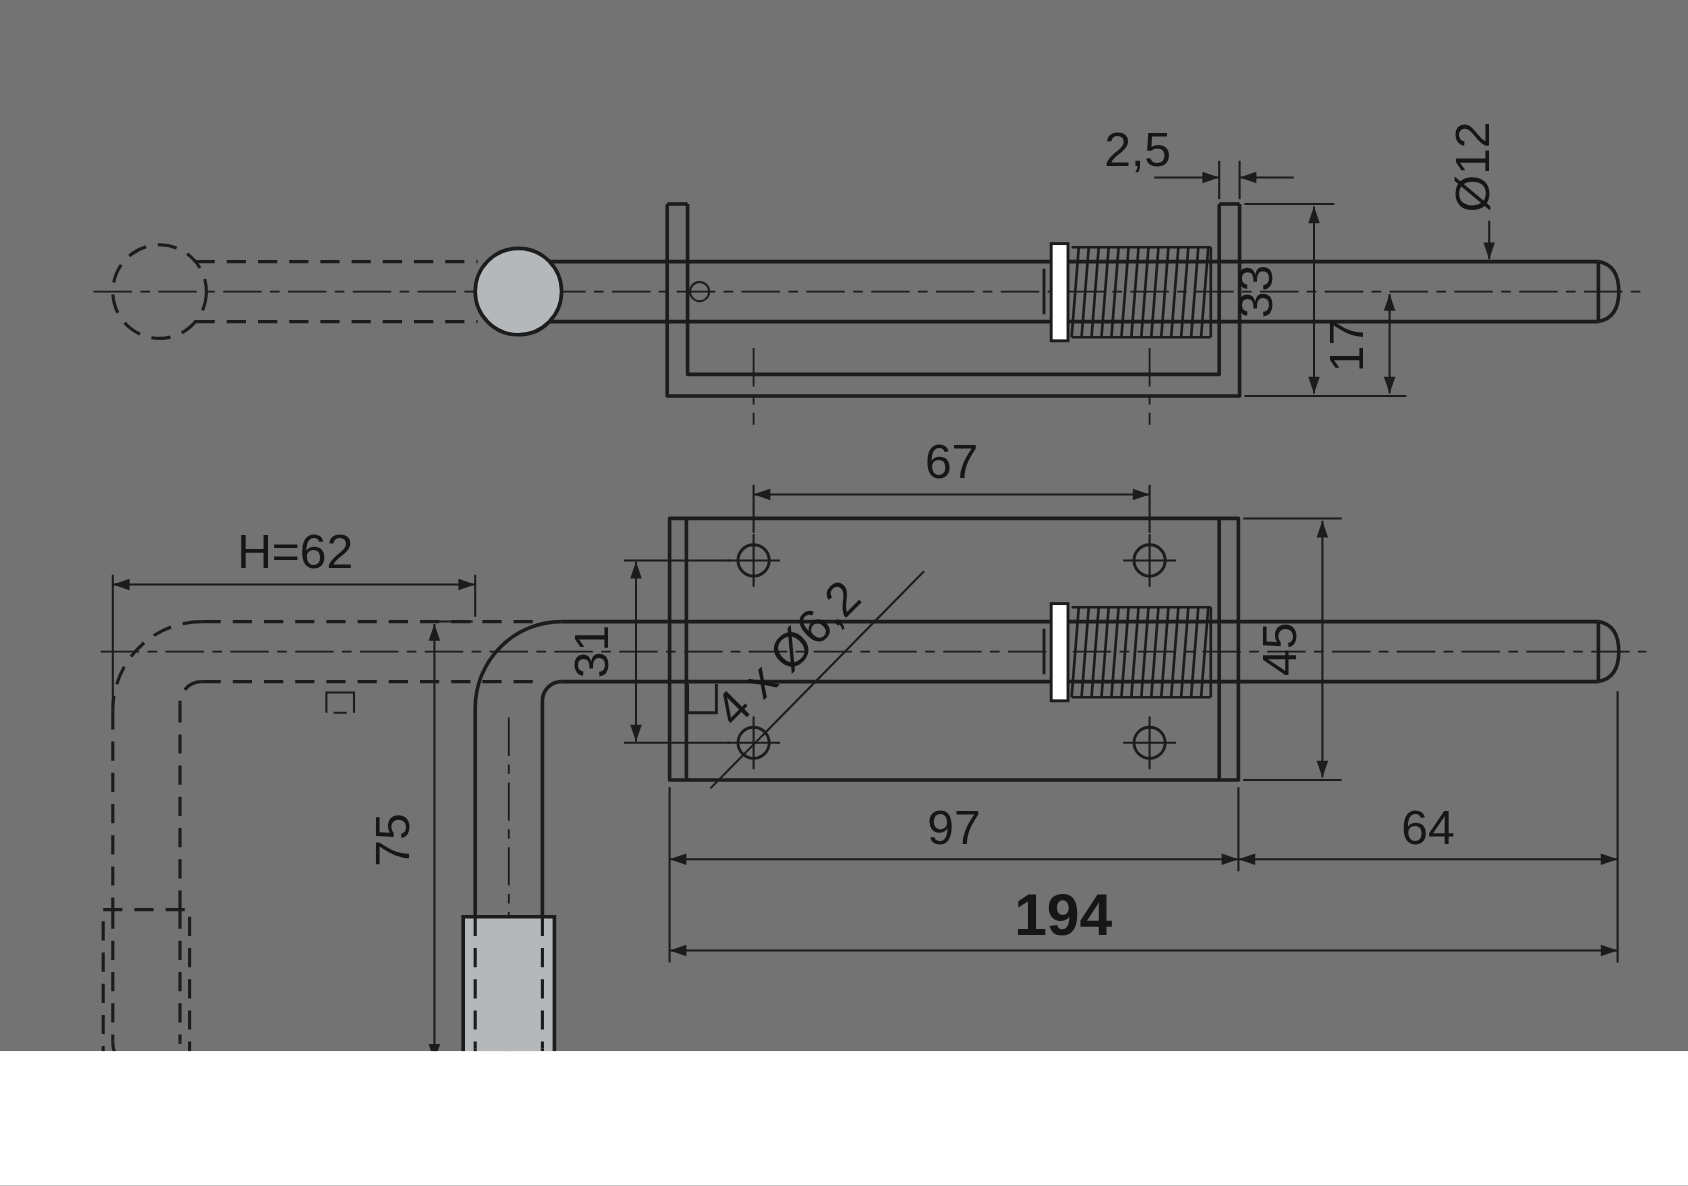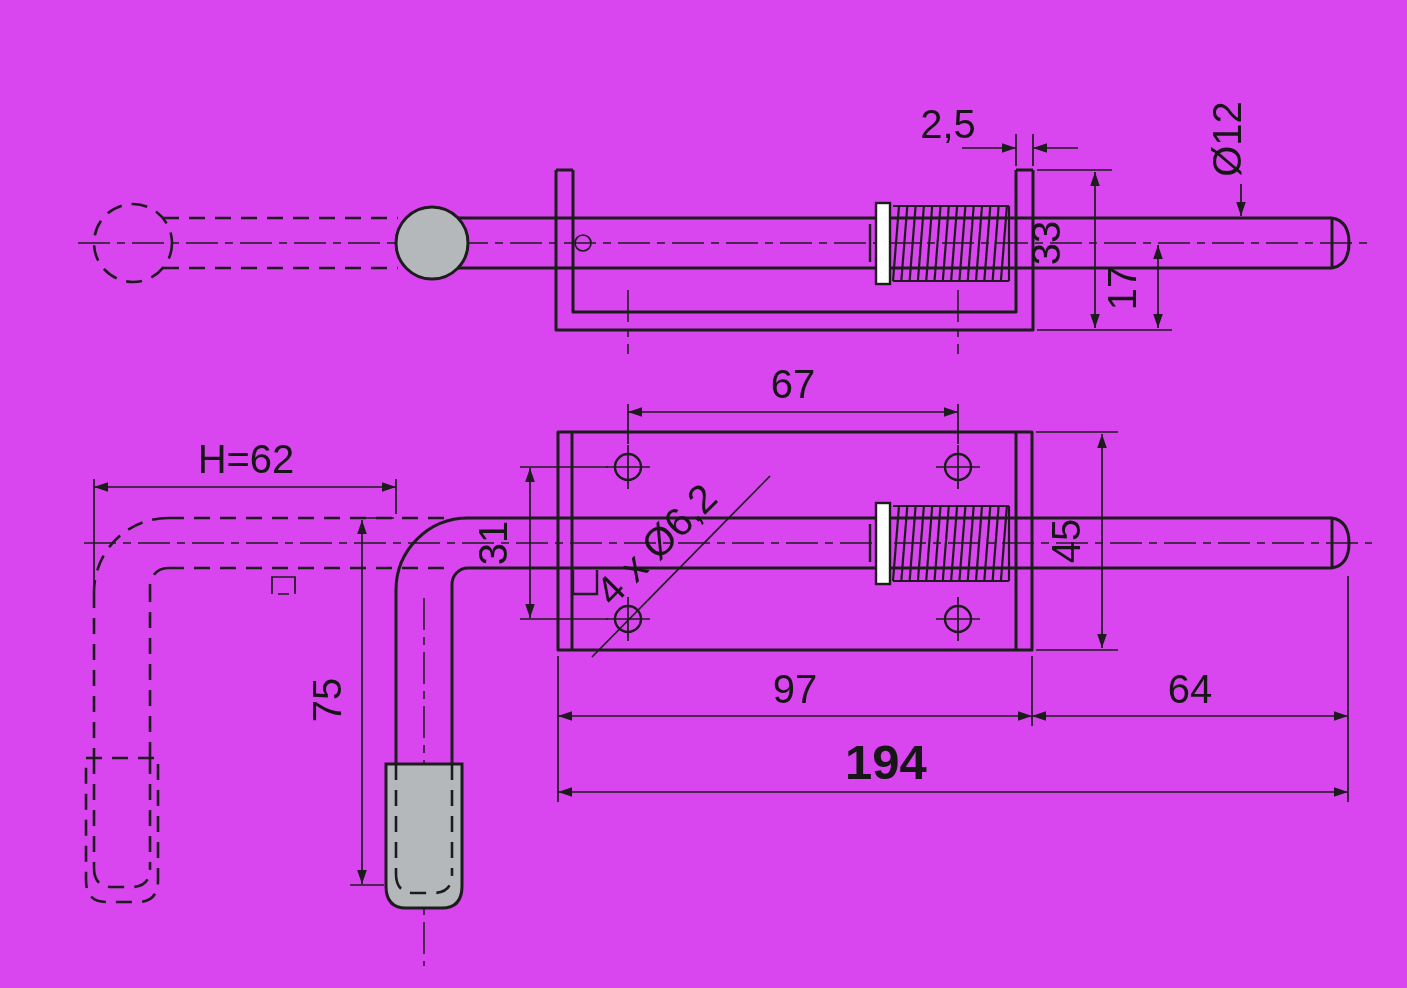--- a/index.html
+++ b/index.html
@@ -1,16 +1,16 @@
 <!DOCTYPE html>
 <html><head>
 <meta charset="utf-8">
 <style>
   html,body{margin:0;padding:0;background:#ffffff;}
-  .canvas{width:1407px;height:988px;background:#d946ef;position:relative;overflow:hidden;}
+  .canvas{width:1407px;height:876px;background:#737373;position:relative;overflow:hidden;}
   svg{display:block;width:1407px;height:988px;}
   .ol{fill:none;stroke:#1c1c1c;stroke-width:3;stroke-linejoin:round;}
   .ol2{fill:none;stroke:#1c1c1c;stroke-width:2.4;}
   .metal{fill:#b4b8ba;stroke:#1c1c1c;stroke-width:3;}
   .white{fill:#ffffff;stroke:#1c1c1c;stroke-width:2.4;}
   .hid{fill:none;stroke:#1c1c1c;stroke-width:2.6;stroke-dasharray:16 10;}
   .cl line{fill:none;stroke:#1c1c1c;stroke-width:1.5;stroke-dasharray:32 7 8 7;}
   .thin{fill:none;stroke:#1c1c1c;stroke-width:1.7;}
   .spring line{stroke:#1c1c1c;stroke-width:2.2;}
   text{fill:#161616;font-family:"Liberation Sans","DejaVu Sans",sans-serif;font-size:40px;}

